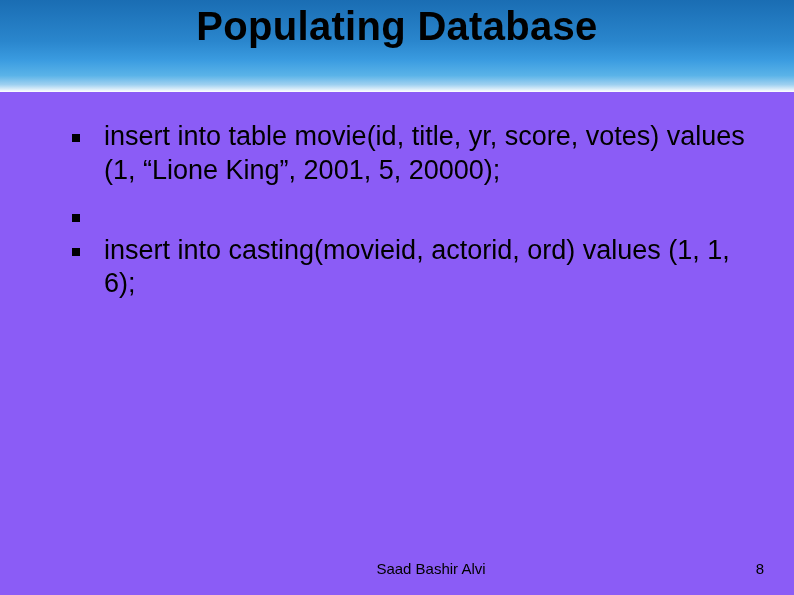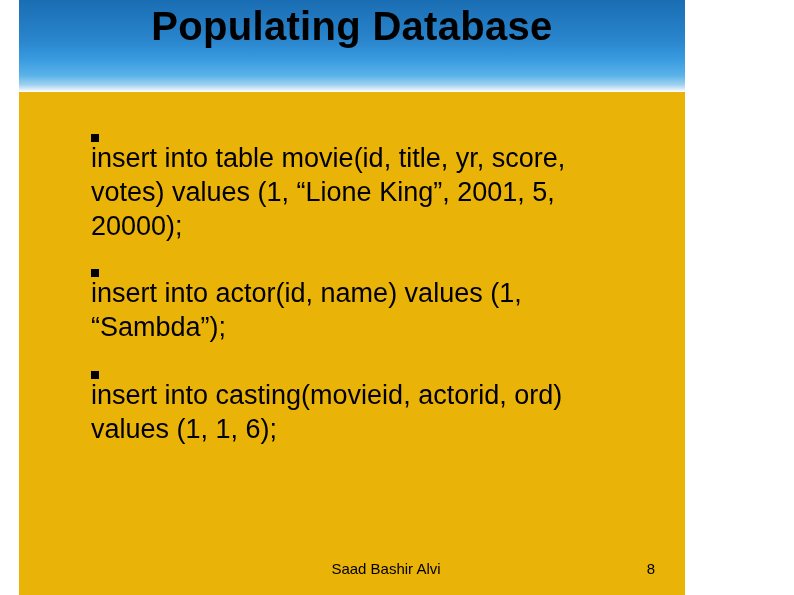--- a/index.html
+++ b/index.html
@@ -1,22 +1,21 @@
 <!DOCTYPE html>
 <html><head>
 <meta charset="utf-8">
 <style>
   * { margin: 0; padding: 0; box-sizing: border-box; }
   html, body { width: 794px; height: 595px; overflow: hidden; font-family: Arial, Helvetica, sans-serif; background: #fff; }
   .slide {
-    width: 666px;
+    width: 794px;
     height: 595px;
     position: relative;
-    background: #eab308;
-    margin-left: 19px;
+    background: #8b5cf6;
   }
   .title-band {
     width: 100%;
     height: 92px;
     background: linear-gradient(to bottom,
       #1a6db3 0%,
       #2a86cd 45%,
       #3a9be0 65%,
       #5ab3e8 82%,
       #9ed0f0 92%,
@@ -35,21 +34,20 @@
   .content {
     position: absolute;
     top: 120px;
     left: 72px;
     right: 40px;
   }
   .bullet-row {
     display: flex;
     align-items: flex-start;
     margin-bottom: 12px;
-    flex-direction: column;
   }
   .bullet-mark {
     width: 8px;
     height: 8px;
     background: #000;
     margin-top: 14px;
     margin-right: 24px;
     flex: 0 0 8px;
   }
   .bullet-text {
@@ -87,21 +85,20 @@
     <div class="title-text">Populating Database</div>
   </div>
 
   <div class="content">
     <div class="bullet-row">
       <div class="bullet-mark"></div>
       <div class="bullet-text">insert into table movie(id, title, yr, score, votes) values (1, “Lione King”, 2001, 5, 20000);</div>
     </div>
     <div class="bullet-row">
       <div class="bullet-mark"></div>
-      <div class="bullet-text">insert into actor(id, name) values (1, “Sambda”);</div>
     </div>
     <div class="bullet-row">
       <div class="bullet-mark"></div>
       <div class="bullet-text">insert into casting(movieid, actorid, ord) values (1, 1, 6);</div>
     </div>
   </div>
 
   <div class="footer">
     <div class="footer-author">Saad Bashir Alvi</div>
     <div class="footer-page">8</div>

